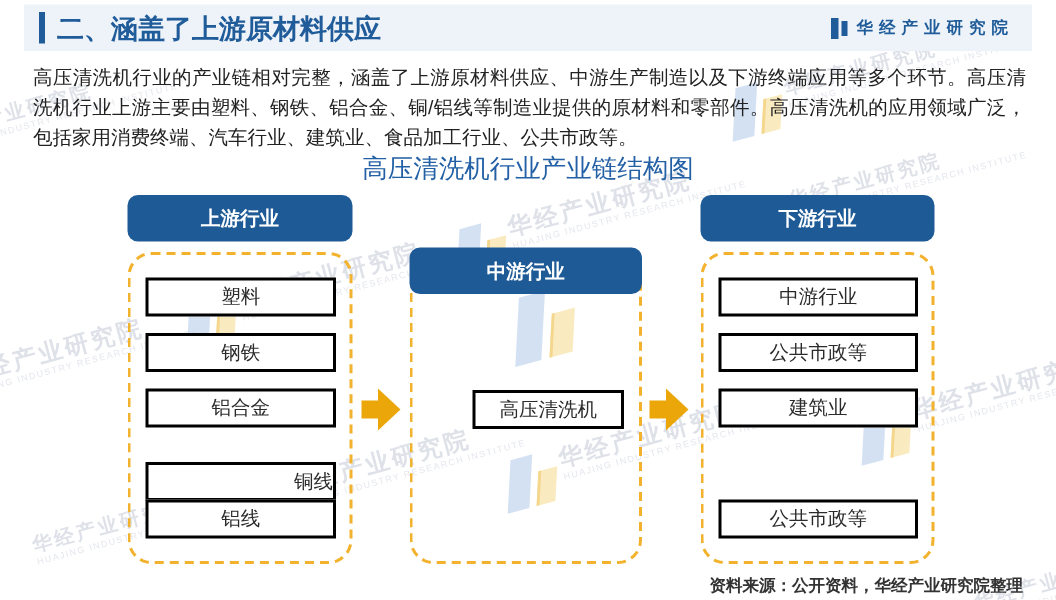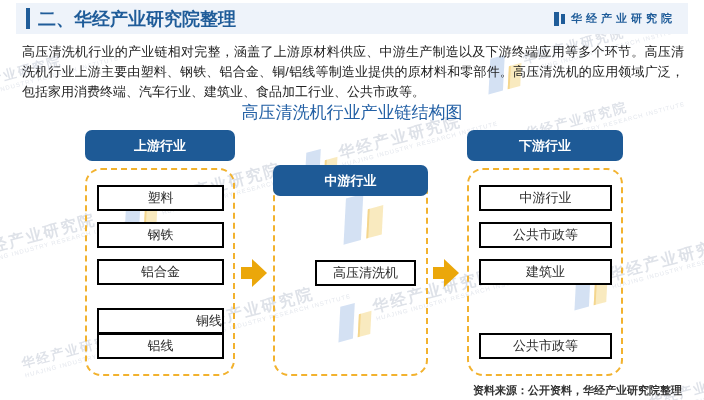--- a/index.html
+++ b/index.html
@@ -158,21 +158,21 @@
         </div>
         <div>
           <div class="wm-txt">华经产业研究院</div>
           <div class="wm-eng">HUAJING INDUSTRY RESEARCH INSTITUTE</div>
         </div>
       </div>
     </div>
 
   <div class="header-band">
     <div class="accent"></div>
-    <div class="page-title">二、华经产业研究院整理</div>
+    <div class="page-title">二、涵盖了上游原材料供应</div>
     <div class="brand">
       <div class="mark">
         <div class="m1"></div>
           <div class="m2"></div>
       </div>
       <div class="name">华经产业研究院</div>
     </div>
   </div>
 
   <div class="intro">高压清洗机行业的产业链相对完整，涵盖了上游原材料供应、中游生产制造以及下游终端应用等多个环节。高压清洗机行业上游主要由塑料、钢铁、铝合金、铜/铝线等制造业提供的原材料和零部件。高压清洗机的应用领域广泛，包括家用消费终端、汽车行业、建筑业、食品加工行业、公共市政等。</div>

